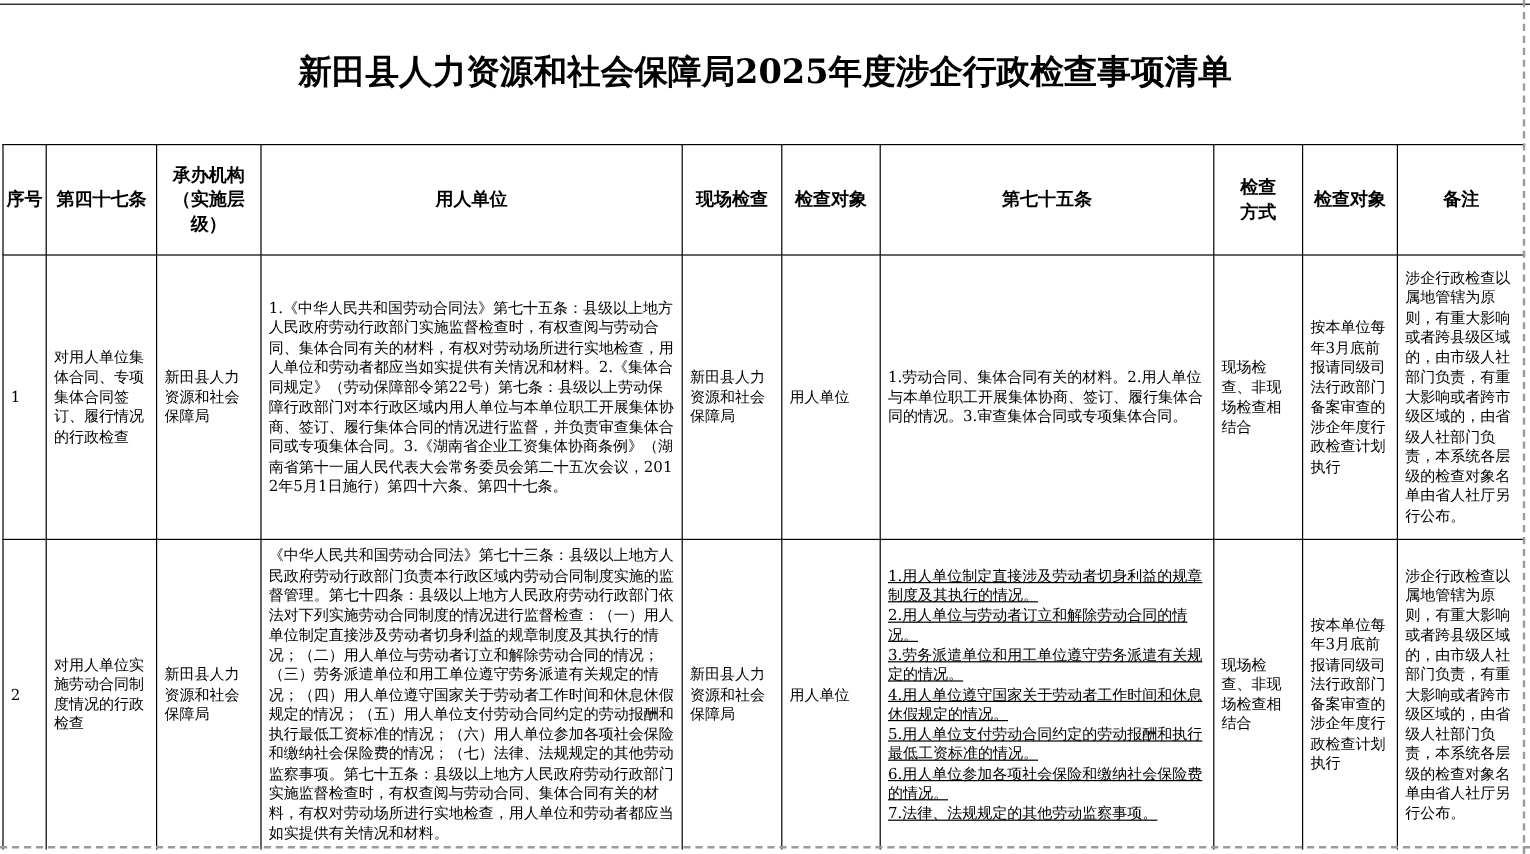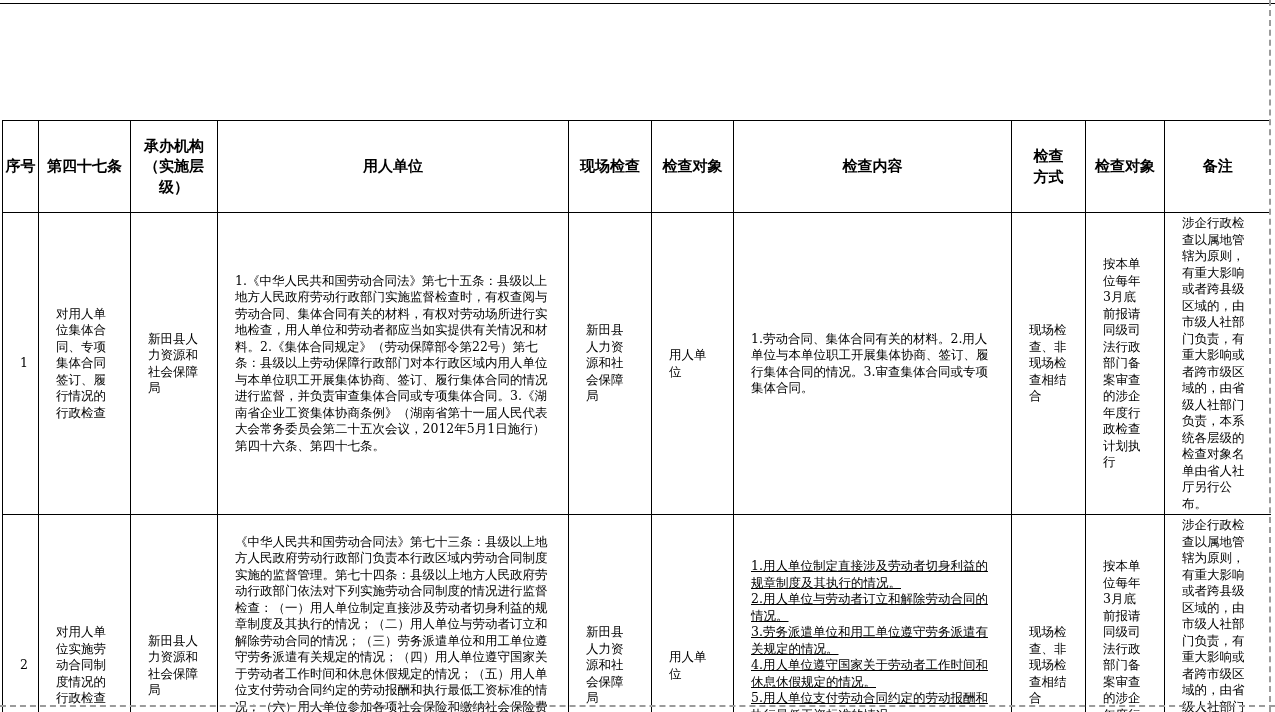--- a/index.html
+++ b/index.html
@@ -40,21 +40,21 @@
     font-size:15px;font-weight:700;
     text-align:center;
     white-space:pre-line;
     line-height:1.35;
     padding:0;
   }
   table.grid td{
     font-size:12.5px;
     line-height:16.5px;
     text-align:left;
-    padding:2px 17px;
+    padding:2px 6px;
   }
   tr.hrow{height:92px;}
   tr.r1{height:237px;}
   tr.r2{height:258px;}
   td.num{
     text-align:right;
     padding-right:4px;
     font-size:13px;
     word-break:normal;
   }
@@ -70,20 +70,23 @@
     border-top:2px dashed #9b9b9b;
   }
 </style>
 </head>
 <body>
 
 <div class="page">
 
   <div class="top-rule"></div>
 
+  <div class="title-wrap">
+    <h1 class="title">新田县人力资源和社会保障局2025年度涉企行政检查事项清单</h1>
+  </div>
 
   <table class="grid">
     <colgroup>
       <col style="width:36px">
         <col style="width:92px">
         <col style="width:87px">
       <col style="width:351px">
         <col style="width:83px">
         <col style="width:82px">
       <col style="width:278px">
@@ -94,21 +97,21 @@
     <thead>
       <tr class="hrow">
         <th>序号</th>
         <th>第四十七条</th>
         <th>承办机构
 （实施层
 级）</th>
         <th>用人单位</th>
         <th>现场检查</th>
         <th>检查对象</th>
-        <th>检查内容</th>
+        <th>第七十五条</th>
         <th>检查
 方式</th>
         <th>检查对象</th>
         <th>备注</th>
       </tr>
     </thead>
     <tbody>
       <tr class="r1">
         <td class="num">1</td>
         <td>对用人单位集体合同、专项集体合同签订、履行情况的行政检查</td>

